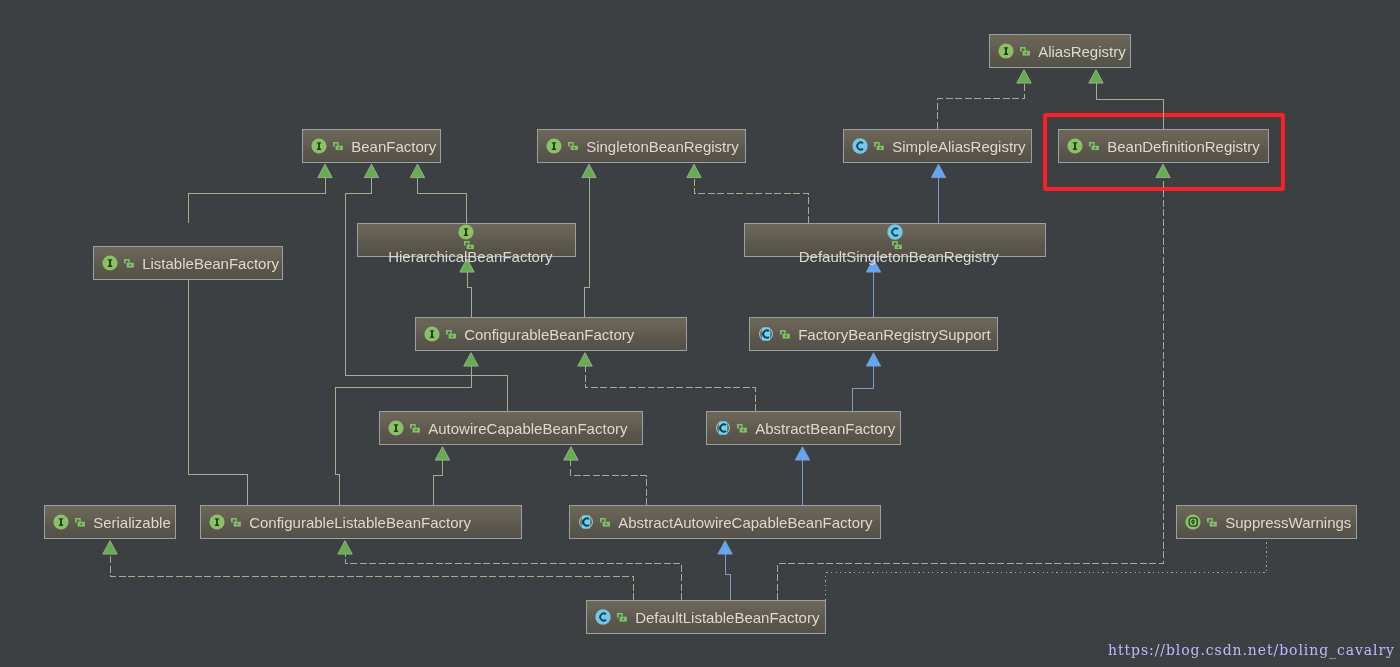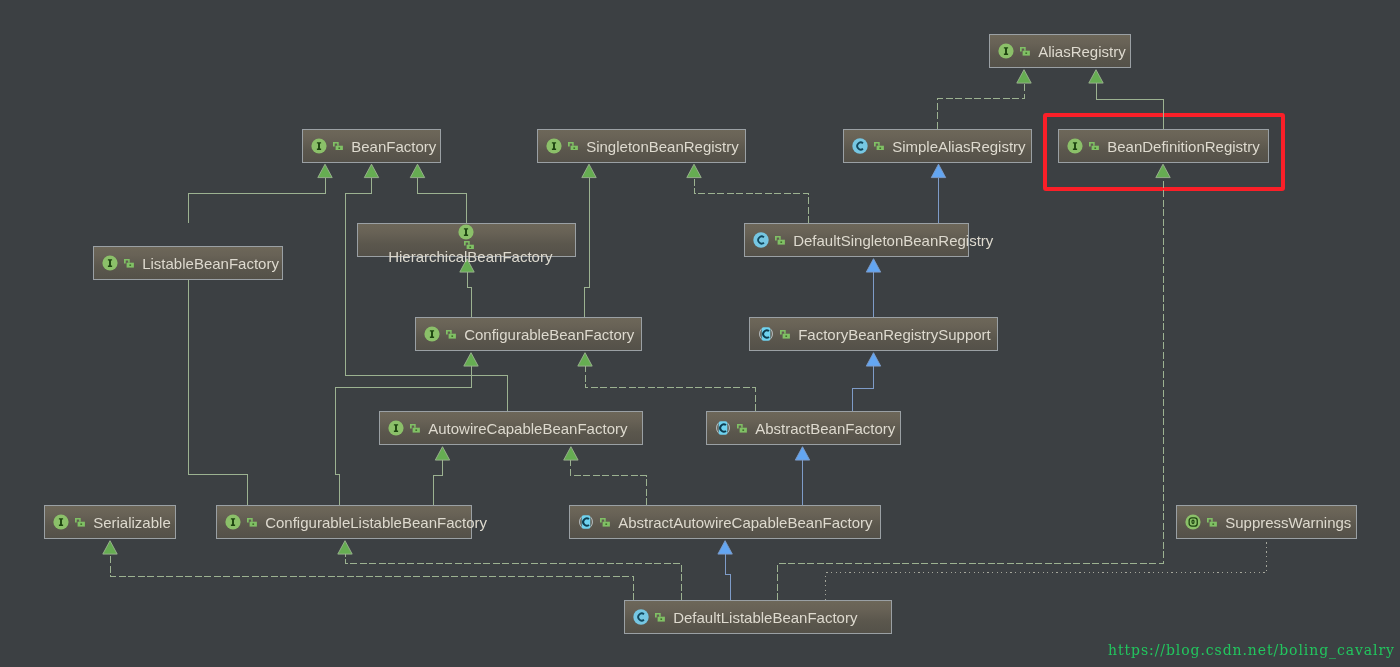--- a/index.html
+++ b/index.html
@@ -34,21 +34,21 @@
   .lock{flex:0 0 auto;display:block;margin-left:5.6px;position:relative;top:0.5px;}
   #redbox{
     position:absolute;
     z-index:1;
     box-sizing:border-box;
     border:4.5px solid #f01c28;
     border-radius:3px;
   }
   #watermark{
     position:absolute;
-    color:#22c55e;
+    color:#c4b5fd;
     font-family:"DejaVu Serif", serif;
     font-size:14px;
     letter-spacing:0.92px;
     white-space:nowrap;
   }
 </style>
 </head>
 <body>
 
 <div id="stage">
@@ -174,33 +174,33 @@
         <circle cx="8" cy="8" r="7.6" fill="#8bc069"></circle>
         <path d="M5.9 4.2h4.2v1.4H8.95v5.0h1.15v1.4H5.9V10.6h1.15v-5.0H5.9Z" fill="#1d4410"></path>
       </svg>
       <svg width="10" height="8.7" viewBox="0 0 10 8.7" class="lock">
         <path d="M0 0H5.7V3.8H4.2V1.6H1.7V4.4H0Z" fill="#80c165"></path>
         <path d="M2.6 3.7H9.9V8.6H2.6Z" fill="#80c165"></path>
         <rect x="5.4" y="5.4" width="1.7" height="1.6" fill="#41702a"></rect>
       </svg>
       <span class="lbl">HierarchicalBeanFactory</span>
     </div>
-    <div class="node" style="left: 744px; top: 223px; width: 225px;">
+    <div class="node" style="left: 744px; top: 223px; width: 302px; flex-direction: column;">
       <svg width="16" height="16" viewBox="0 0 16 16" class="ico">
         <circle cx="8" cy="8" r="7.7" fill="#76c7e3"></circle>
         <path d="M11.0 5.25a3.55 3.55 0 1 0 0 5.5" fill="none" stroke="#11485e" stroke-width="1.75" stroke-linecap="butt"></path>
       </svg>
       <svg width="10" height="8.7" viewBox="0 0 10 8.7" class="lock">
         <path d="M0 0H5.7V3.8H4.2V1.6H1.7V4.4H0Z" fill="#80c165"></path>
         <path d="M2.6 3.7H9.9V8.6H2.6Z" fill="#80c165"></path>
         <rect x="5.4" y="5.4" width="1.7" height="1.6" fill="#41702a"></rect>
       </svg>
       <span class="lbl">DefaultSingletonBeanRegistry</span>
     </div>
-    <div class="node" style="left: 415px; top: 317px; width: 227px;">
+    <div class="node" style="left: 415px; top: 317px; width: 272px;">
       <svg width="16" height="16" viewBox="0 0 16 16" class="ico">
         <circle cx="8" cy="8" r="7.6" fill="#8bc069"></circle>
         <path d="M5.9 4.2h4.2v1.4H8.95v5.0h1.15v1.4H5.9V10.6h1.15v-5.0H5.9Z" fill="#1d4410"></path>
       </svg>
       <svg width="10" height="8.7" viewBox="0 0 10 8.7" class="lock">
         <path d="M0 0H5.7V3.8H4.2V1.6H1.7V4.4H0Z" fill="#80c165"></path>
         <path d="M2.6 3.7H9.9V8.6H2.6Z" fill="#80c165"></path>
         <rect x="5.4" y="5.4" width="1.7" height="1.6" fill="#41702a"></rect>
       </svg>
       <span class="lbl">ConfigurableBeanFactory</span>
@@ -250,21 +250,21 @@
         <circle cx="8" cy="8" r="7.6" fill="#8bc069"></circle>
         <path d="M5.9 4.2h4.2v1.4H8.95v5.0h1.15v1.4H5.9V10.6h1.15v-5.0H5.9Z" fill="#1d4410"></path>
       </svg>
       <svg width="10" height="8.7" viewBox="0 0 10 8.7" class="lock">
         <path d="M0 0H5.7V3.8H4.2V1.6H1.7V4.4H0Z" fill="#80c165"></path>
         <path d="M2.6 3.7H9.9V8.6H2.6Z" fill="#80c165"></path>
         <rect x="5.4" y="5.4" width="1.7" height="1.6" fill="#41702a"></rect>
       </svg>
       <span class="lbl">Serializable</span>
     </div>
-    <div class="node" style="left: 216px; top: 505px; width: 256px;">
+    <div class="node" style="left: 200px; top: 505px; width: 322px;">
       <svg width="16" height="16" viewBox="0 0 16 16" class="ico">
         <circle cx="8" cy="8" r="7.6" fill="#8bc069"></circle>
         <path d="M5.9 4.2h4.2v1.4H8.95v5.0h1.15v1.4H5.9V10.6h1.15v-5.0H5.9Z" fill="#1d4410"></path>
       </svg>
       <svg width="10" height="8.7" viewBox="0 0 10 8.7" class="lock">
         <path d="M0 0H5.7V3.8H4.2V1.6H1.7V4.4H0Z" fill="#80c165"></path>
         <path d="M2.6 3.7H9.9V8.6H2.6Z" fill="#80c165"></path>
         <rect x="5.4" y="5.4" width="1.7" height="1.6" fill="#41702a"></rect>
       </svg>
       <span class="lbl">ConfigurableListableBeanFactory</span>
@@ -289,21 +289,21 @@
         <rect x="4.15" y="3.9" width="8.1" height="8.2" rx="2.7" ry="2.7" fill="none" stroke="#1d4410" stroke-width="1.3"></rect>
         <ellipse cx="8" cy="7.85" rx="1.05" ry="1.75" fill="none" stroke="#1d4410" stroke-width="1.2"></ellipse>
       </svg>
       <svg width="10" height="8.7" viewBox="0 0 10 8.7" class="lock">
         <path d="M0 0H5.7V3.8H4.2V1.6H1.7V4.4H0Z" fill="#80c165"></path>
         <path d="M2.6 3.7H9.9V8.6H2.6Z" fill="#80c165"></path>
         <rect x="5.4" y="5.4" width="1.7" height="1.6" fill="#41702a"></rect>
       </svg>
       <span class="lbl">SuppressWarnings</span>
     </div>
-    <div class="node" style="left: 624px; top: 600px; width: 268px;">
+    <div class="node" style="left: 586px; top: 600px; width: 240px;">
       <svg width="16" height="16" viewBox="0 0 16 16" class="ico">
         <circle cx="8" cy="8" r="7.7" fill="#76c7e3"></circle>
         <path d="M11.0 5.25a3.55 3.55 0 1 0 0 5.5" fill="none" stroke="#11485e" stroke-width="1.75" stroke-linecap="butt"></path>
       </svg>
       <svg width="10" height="8.7" viewBox="0 0 10 8.7" class="lock">
         <path d="M0 0H5.7V3.8H4.2V1.6H1.7V4.4H0Z" fill="#80c165"></path>
         <path d="M2.6 3.7H9.9V8.6H2.6Z" fill="#80c165"></path>
         <rect x="5.4" y="5.4" width="1.7" height="1.6" fill="#41702a"></rect>
       </svg>
       <span class="lbl">DefaultListableBeanFactory</span>

